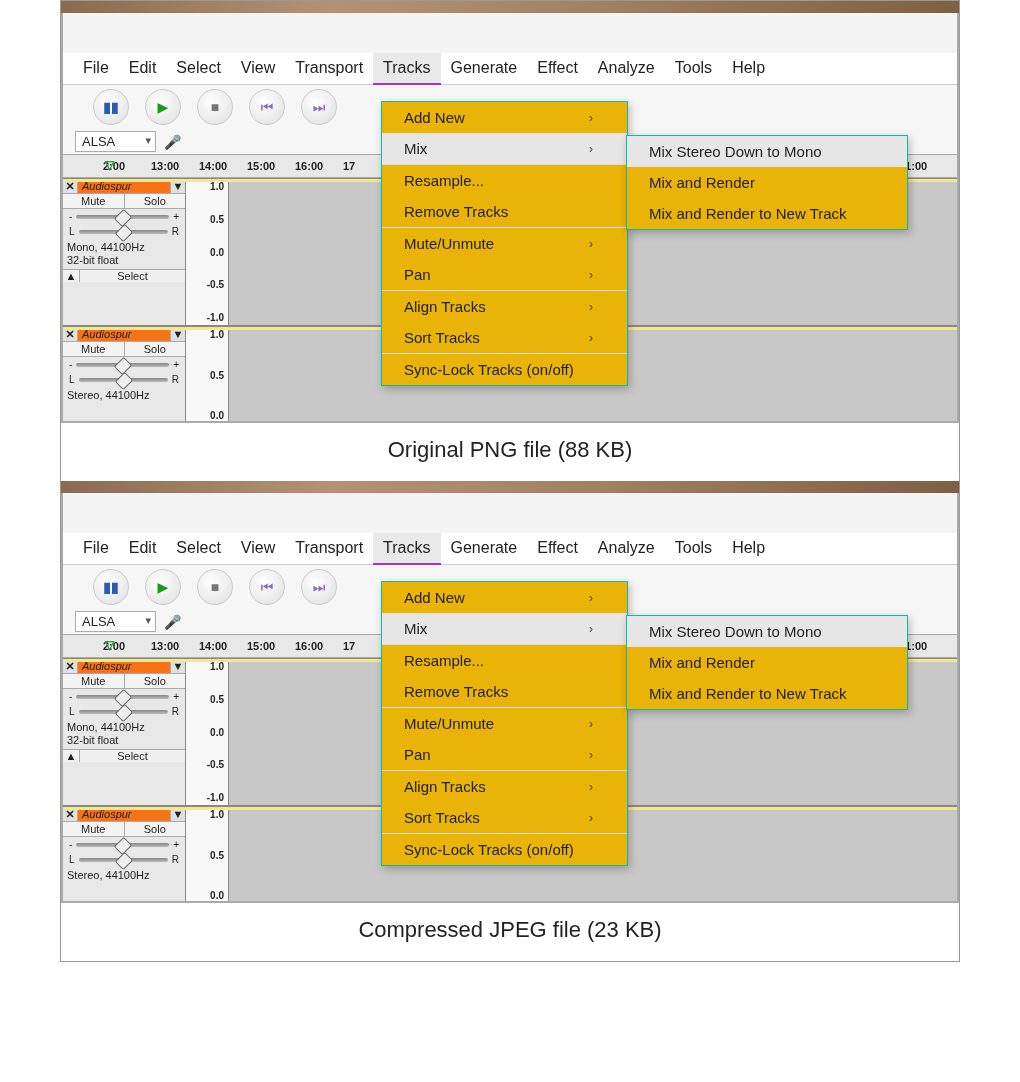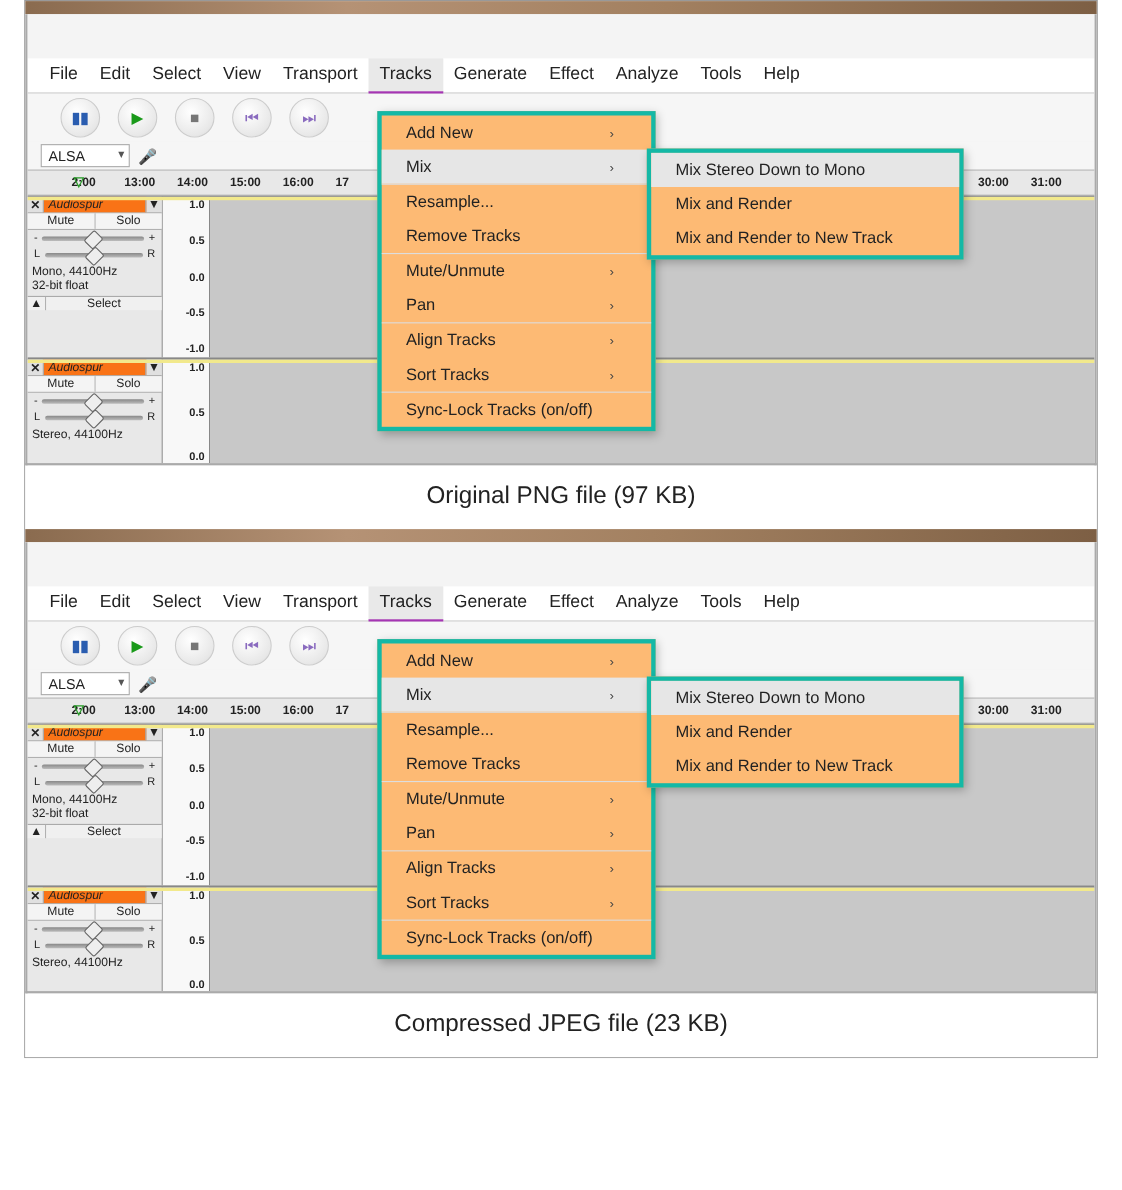--- a/index.html
+++ b/index.html
@@ -1,16 +1,16 @@
 <!DOCTYPE html>
 <html><head>
 <meta charset="utf-8">
 <style>
 html,body{margin:0;padding:0;font-family:"Segoe UI","Helvetica Neue",Arial,sans-serif;font-size:14px;color:#222;}
-.page{width:976px;background:#fff;border:1px solid #999;box-sizing:border-box;margin:0 auto;}
+.page{width:900px;background:#fff;border:1px solid #999;box-sizing:border-box;margin:0 auto;}
 .figure-block{background:#fff;position:relative;}
 .wm{height:12px;background:linear-gradient(90deg,#8a6b4f 0%,#b59275 30%,#a28060 60%,#7d5f44 100%);}
 .caption{font-size:22px;text-align:center;padding:14px 0 18px 0;font-weight:400;}
 .app{background:#f0f0f0;border:2px solid #aaa;border-top:none;height:408px;position:relative;overflow:hidden;margin:0;}
 .titlebar{height:40px;background:#f4f4f4;}
 .menubar{display:flex;gap:0;padding:0 10px;background:#fff;border-bottom:1px solid #ccc;position:relative;z-index:5;}
 .menubar .mi{padding:6px 10px;font-size:16px;cursor:default;}
 .menubar .mi.active{background:#e9e9e9;border-bottom:2px solid #a535b3;margin-bottom:-1px;}
 .toolbar{display:flex;align-items:center;padding:4px 30px;gap:16px;background:#f6f6f6;position:relative;z-index:4;}
 .tbtn{width:34px;height:34px;border-radius:50%;background:radial-gradient(circle at 40% 35%,#fff 0%,#e8e8e8 70%,#d5d5d5 100%);border:1px solid #ccc;display:flex;align-items:center;justify-content:center;}
@@ -34,21 +34,21 @@
 .tc-head .dd{width:14px;text-align:center;}
 .tc-slider{padding:2px 6px;font-size:10px;display:flex;justify-content:space-between;align-items:center;}
 .tc-slider .bar{height:4px;background:linear-gradient(#888,#bbb);flex:1;margin:0 4px;position:relative;border-radius:2px;}
 .tc-slider .bar .thumb{position:absolute;left:44%;top:-4px;width:10px;height:12px;background:#eee;border:1px solid #666;border-radius:2px;transform:rotate(45deg);}
 .tc-info{padding:2px 4px;font-size:11px;line-height:1.2;}
 .tc-foot{display:flex;border-top:1px solid #aaa;}
 .tc-foot .arr{width:16px;text-align:center;background:#f0f0f0;border-right:1px solid #aaa;}
 .tc-foot .sel{flex:1;text-align:center;background:#f0f0f0;}
 .vscale{width:34px;background:#f8f8f8;border-right:1px solid #888;font-size:10px;display:flex;flex-direction:column;justify-content:space-between;padding:2px 4px;text-align:right;font-weight:bold;}
 .wave{flex:1;background:#c8c8c8;}
-.dropdown{position:absolute;background:#fdba74;border:4px solid #14b8a6;box-shadow:2px 3px 8px rgba(0,0,0,0.25);z-index:20;min-width:245px;}
+.dropdown{position:absolute;background:#eab308;border:1px solid #14b8a6;box-shadow:2px 3px 8px rgba(0,0,0,0.25);z-index:20;min-width:245px;}
 .dd-item{padding:7px 34px 7px 22px;font-size:15px;display:flex;justify-content:space-between;align-items:center;cursor:default;}
 .dd-item.hov{background:#e6e6e6;}
 .dd-item.sep{border-top:1px solid #ddd;}
 .dd-item .chev{font-size:12px;color:#444;}
 .submenu{left:245px;top:34px;}
 .monitor{position:absolute;right:10px;top:90px;display:flex;align-items:center;gap:6px;font-size:12px;background:#fff;padding:0 4px;z-index:3;}
 .monitor .mk{font-size:11px;}
 .monitor .sp{border-left:1px solid #ccc;height:18px;margin:0 2px;}
 .rcombo{position:absolute;right:120px;top:152px;z-index:3;}
 .speaker-icon{font-size:13px;}
@@ -255,21 +255,21 @@
           </div>
           <div class="dd-item">
             <span>Mix and Render</span>
           </div>
           <div class="dd-item">
             <span>Mix and Render to New Track</span>
           </div>
         </div>
 
     </div>
-    <div class="caption">Original PNG file (97 KB)</div>
+    <div class="caption">Original PNG file (88 KB)</div>
   </div>
 
   <div class="figure-block">
     <div class="wm"></div>
     <div class="app">
       <div class="titlebar"></div>
       <div class="menubar" id="menubar-2">
           <div class="mi">File</div>
           <div class="mi">Edit</div>
           <div class="mi">Select</div>

